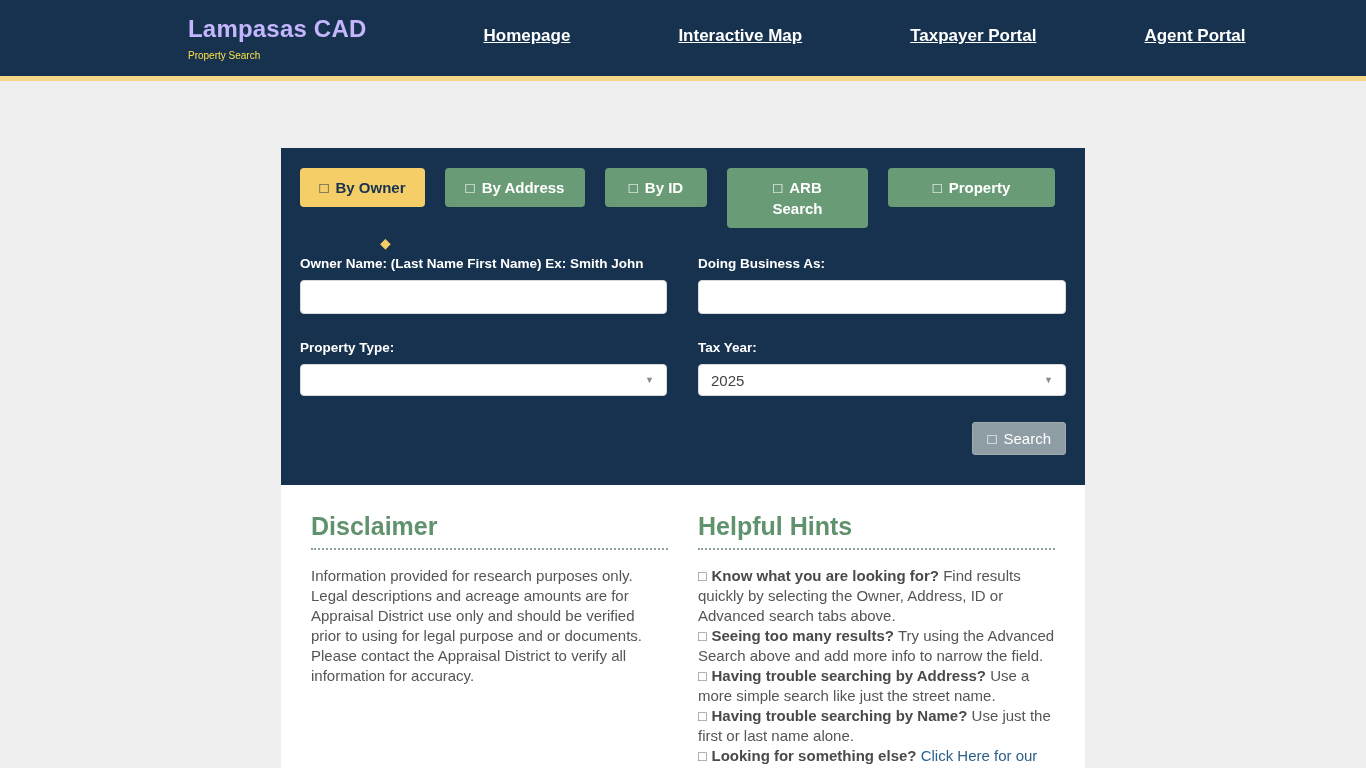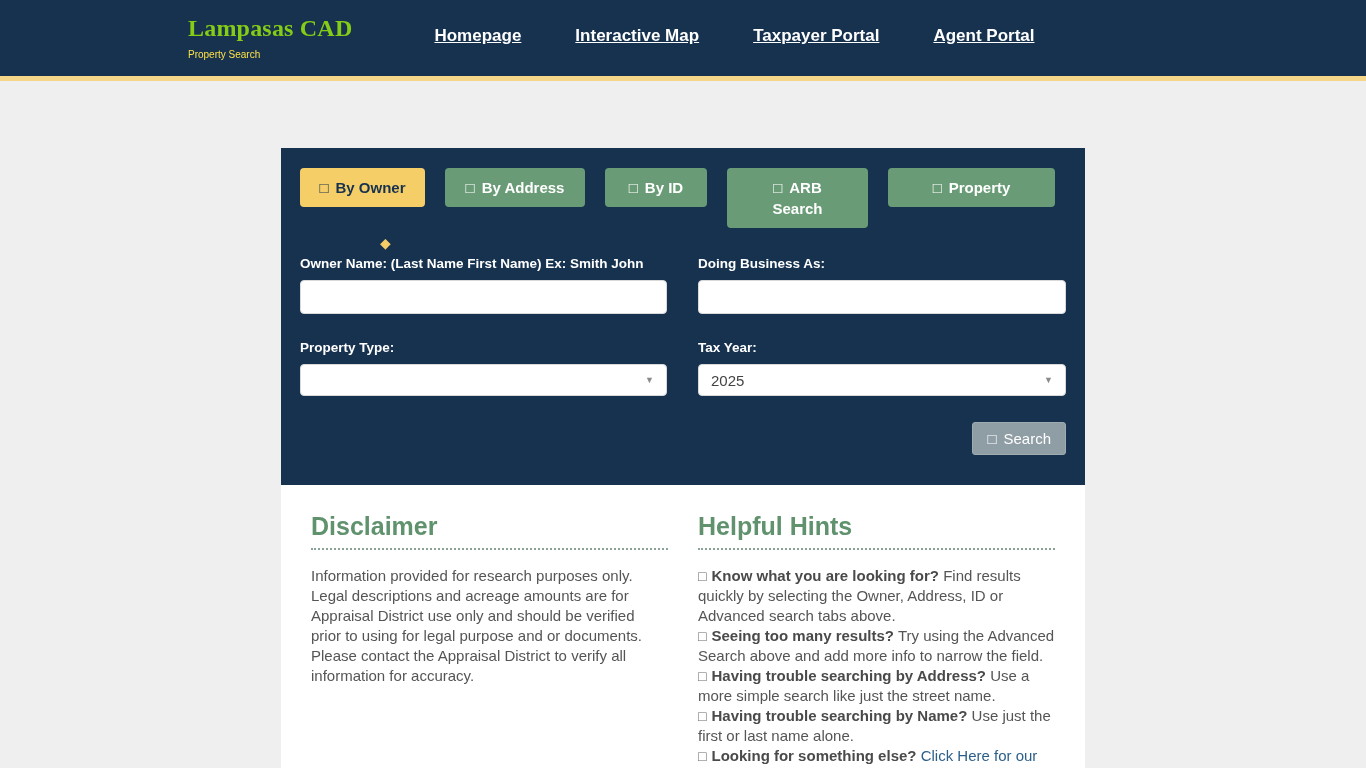--- a/index.html
+++ b/index.html
@@ -12,23 +12,23 @@
 
   
   .header {
     width: 100%; height: 81px;
     background: #16324f;
     border-bottom: 5px solid #f5d688;
     display: flex;
     align-items: flex-start;
   }
   .brand { margin-left: 188px; padding-top: 15px; }
-  .brand-title { color: #84cc16; font-size: 24px; font-weight: bold; letter-spacing: 0.2px; font-family: Liberation Serif, serif; }
+  .brand-title { color: #c4b5fd; font-size: 24px; font-weight: bold; letter-spacing: 0.2px; }
   .brand-subtitle { color: #fde047; font-size: 10px; margin-top: 7px; font-weight: normal; }
-  .nav { display: flex; gap: 54px; margin-left: 82px; padding-top: 26px; }
+  .nav { display: flex; gap: 108px; margin-left: 117px; padding-top: 26px; }
   .nav a {
     color: #ffffff; font-size: 17px; font-weight: bold;
     text-decoration: underline; cursor: pointer; white-space: nowrap;
   }
 
   
   .main-col { width: 804px; margin: 67px auto 0 auto; }
 
   
   .search-panel { background: #16324f; padding: 20px 19px 30px 19px; }

